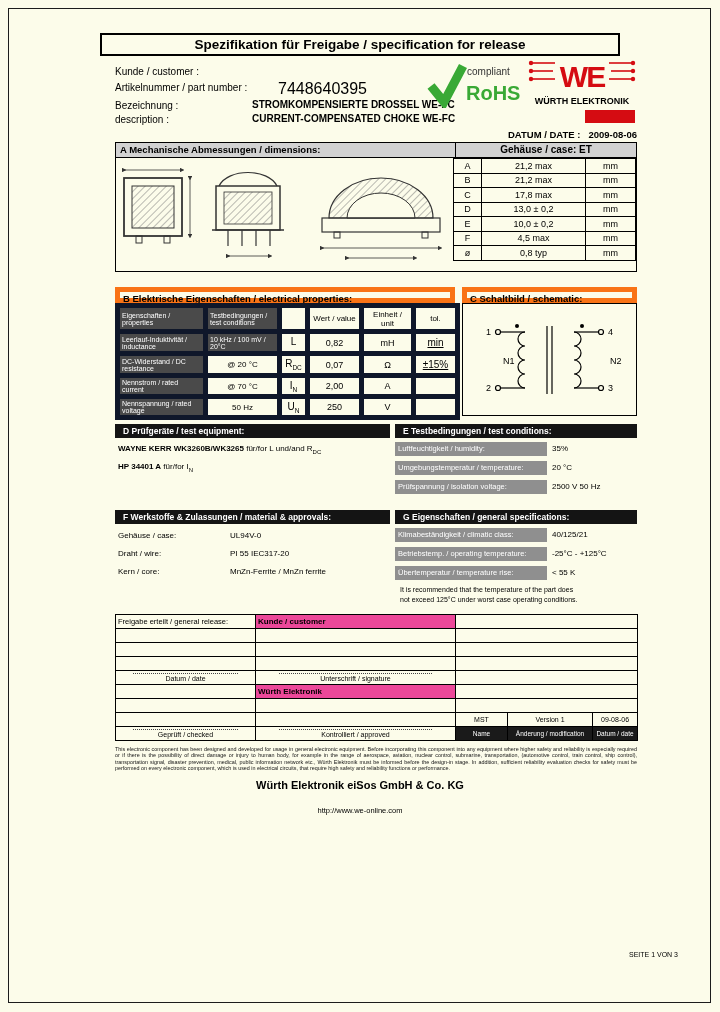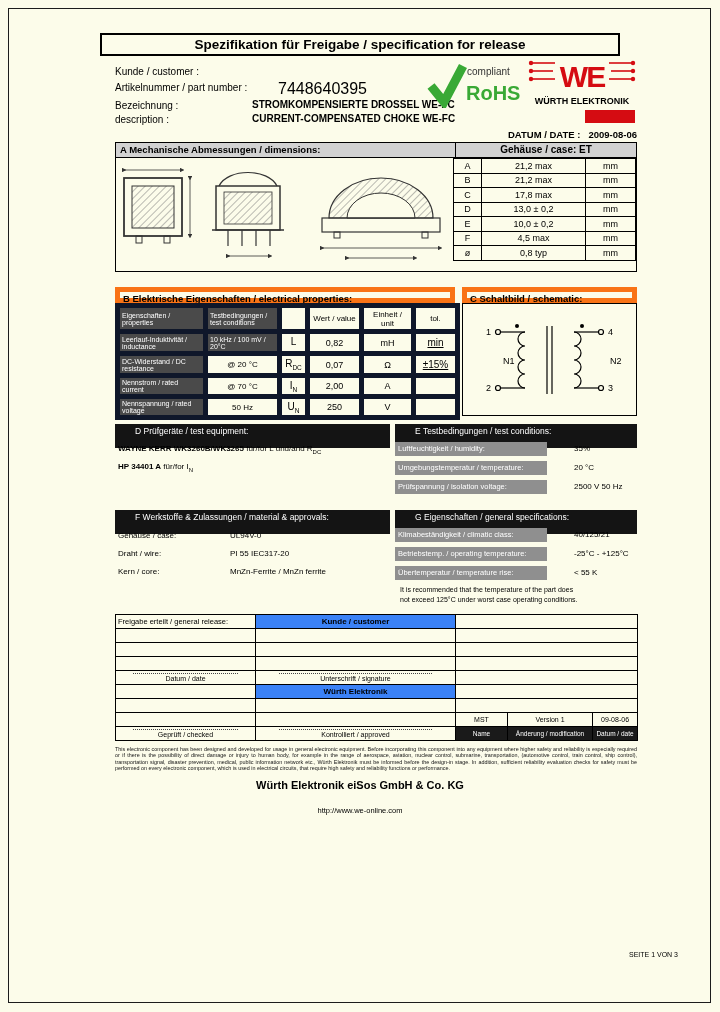--- a/index.html
+++ b/index.html
@@ -37,38 +37,38 @@
   .btable td{border:5px solid #0f172a;font-size:8px;text-align:center;padding:1px 2px;overflow:hidden;vertical-align:middle;}
   .btable td.dk{background:#4a4a4a;color:#fff;font-size:7px;text-align:left;}
   .btable td.sym{font-size:10px;}
   .btable td.sym sub{font-size:6.5px;}
   .btable td.vv{font-size:9px;}
   .btable td.tt{font-size:10px;text-decoration:underline;}
 
   .schembox{position:absolute;left:462px;top:303px;width:175px;height:113px;border:1px solid #000;background:#fcfcea;}
 
   
-  .secbar{position:absolute;height:24px;background:#141414;color:#fff;font-size:8.5px;font-weight:normal;line-height:14px;padding:0 20px;overflow:hidden;}
+  .secbar{position:absolute;height:14px;background:#141414;color:#fff;font-size:8.5px;font-weight:bold;line-height:14px;padding:0 8px;overflow:hidden;}
 
   .ditem{position:absolute;font-size:8px;}
   .ditem .dname{font-weight:bold;}
   .ditem sub{font-size:6px;}
 
   .kv-col{position:absolute;width:242px;}
-  .kvrow{display:flex;height:14px;margin-bottom:5px;gap:22px;}
+  .kvrow{display:flex;height:14px;margin-bottom:5px;}
   .kvrow .klab{flex:0 0 152px;background:#8f8f8f;color:#fff;font-size:7.5px;line-height:14px;padding:0 3px;overflow:hidden;}
   .kvrow .kval{flex:1;font-size:8px;line-height:14px;padding:0 5px;overflow:hidden;}
   .gnote{position:absolute;font-size:7px;line-height:10px;}
 
   .frow{position:absolute;font-size:8px;}
   .frow .flab{display:inline-block;width:112px;}
 
   .rtable{position:absolute;left:115px;top:614px;width:522px;border-collapse:collapse;table-layout:fixed;background:#fcfcea;}
   .rtable td{border:1px solid #000;height:14px;font-size:7.5px;padding:0 2px;overflow:hidden;vertical-align:middle;}
-  .rtable td.gray{background:#3b82f6;font-weight:bold;text-align:center;font-size:8px;}
+  .rtable td.gray{background:#ec4899;font-weight:bold;text-align:left;font-size:8px;}
   .rtable td.blk{background:#1a1a1a;color:#fff;text-align:center;font-size:6.5px;}
   .rtable td.sm{text-align:center;font-size:7px;}
   .sigline{display:inline-block;min-width:78%;border-top:1px dotted #444;padding-top:1px;text-align:center;font-size:7px;}
 
   .disclaimer{position:absolute;left:115px;top:746px;width:522px;font-size:5.4px;line-height:6.4px;text-align:justify;color:#151515;}
 
   .foot-co{position:absolute;left:0;top:779px;width:720px;text-align:center;font-size:11px;font-weight:bold;}
   .foot-ad{position:absolute;left:0;top:796px;width:720px;text-align:center;font-size:7.5px;}
   .foot-web{position:absolute;left:0;top:806px;width:720px;text-align:center;font-size:7.5px;}
   .pagemark{position:absolute;right:42px;top:951px;font-size:7px;}

